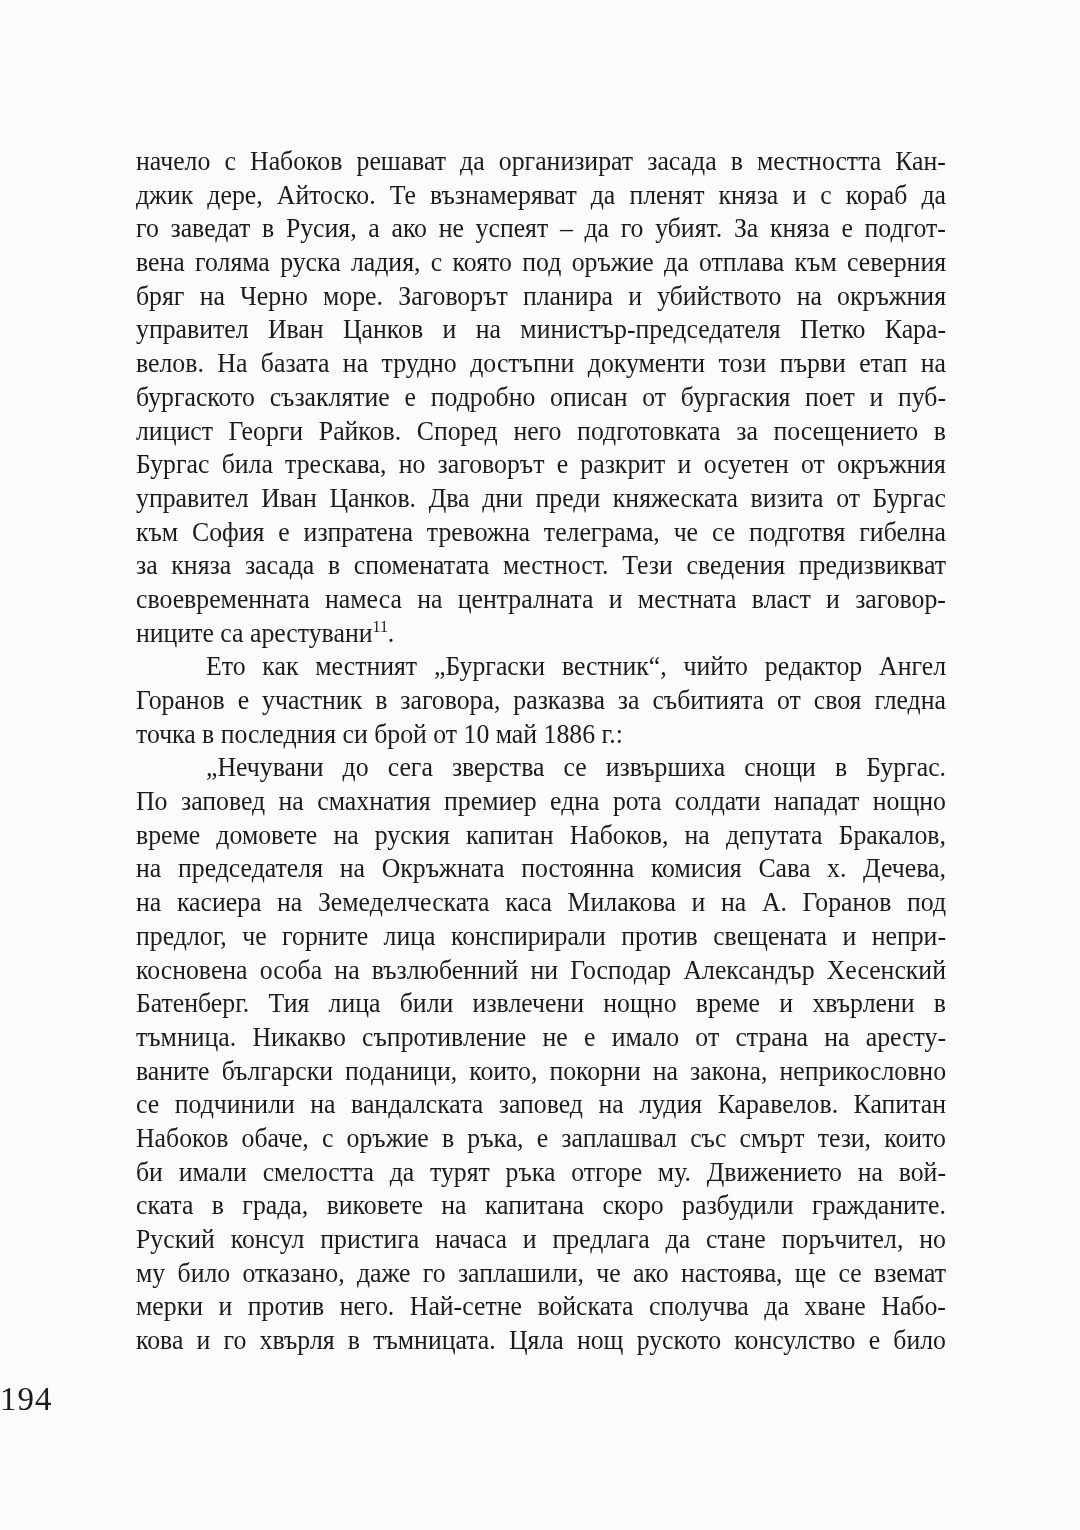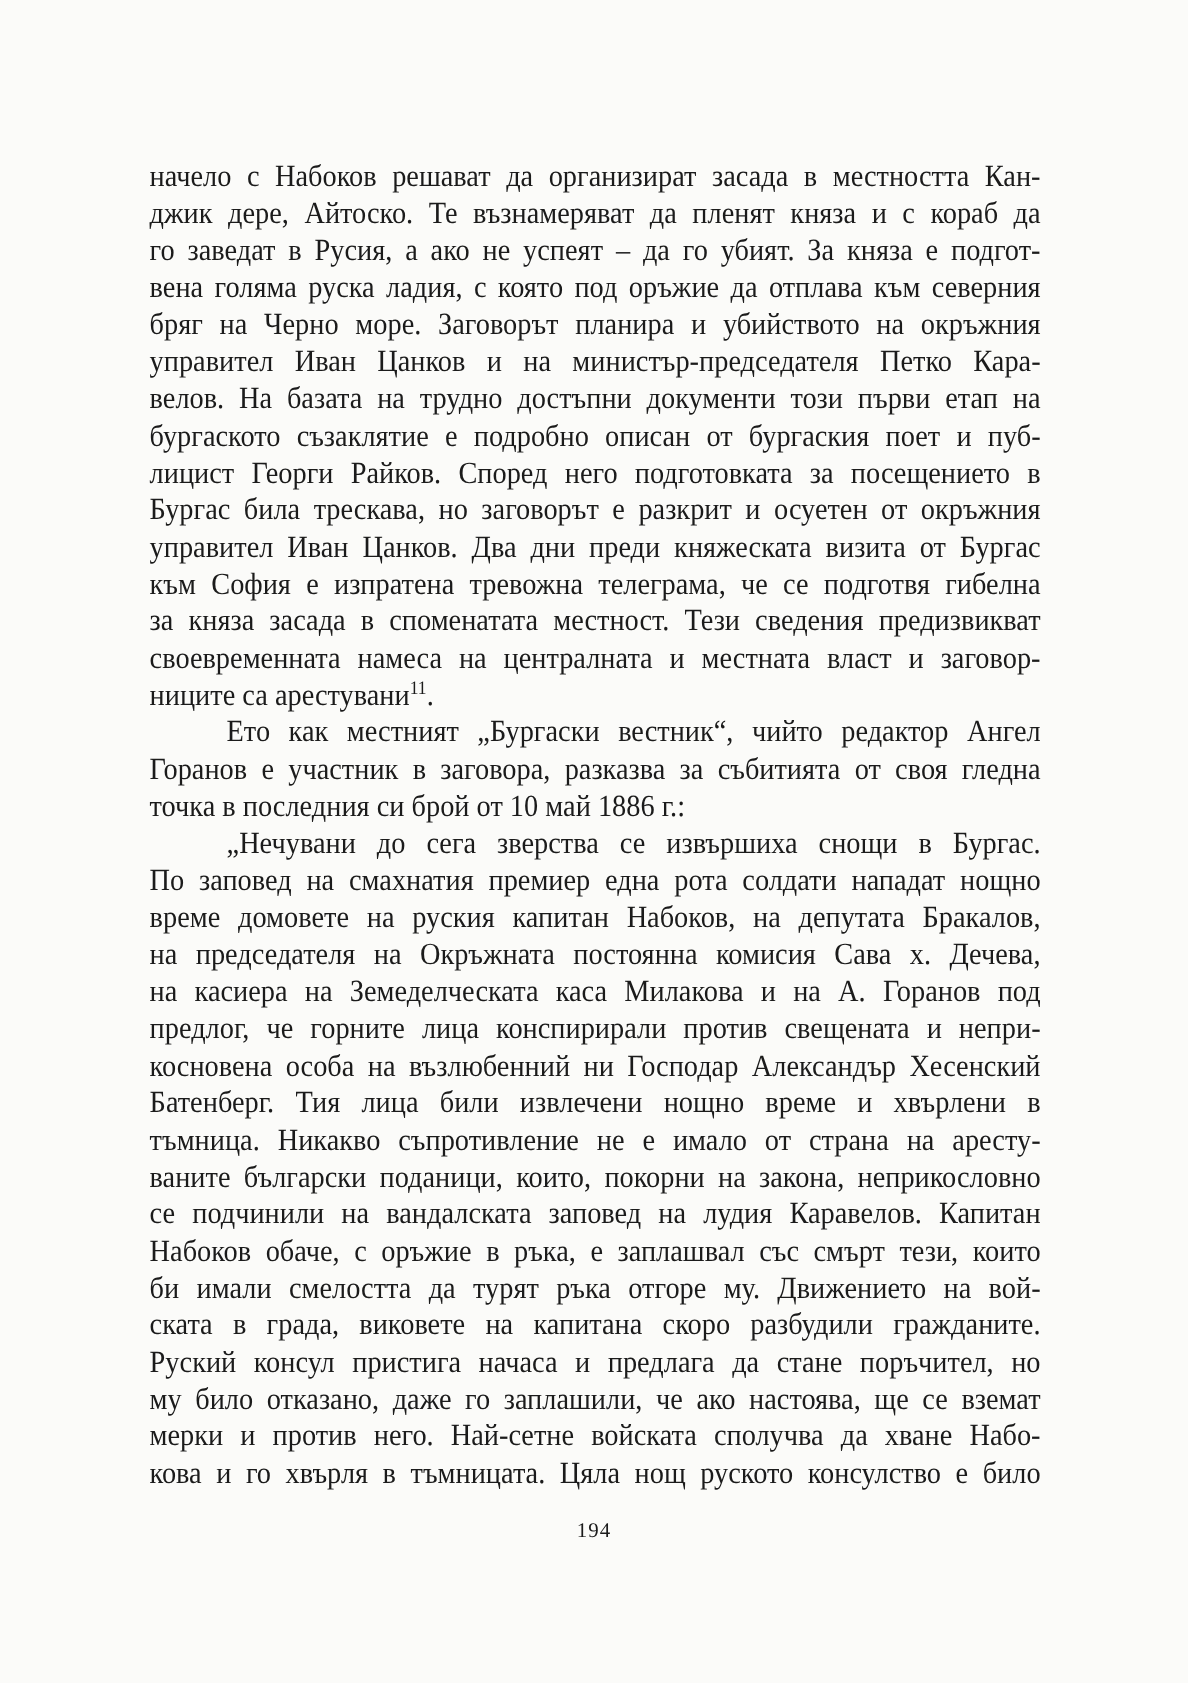--- a/index.html
+++ b/index.html
@@ -46,22 +46,21 @@
     line-height: 0;
     vertical-align: baseline;
     position: relative;
     top: -0.55em;
   }
   .page-number {
     position: absolute;
     left: 0;
     right: 0;
     top: 1381px;
-    text-align: center;
-    font-size: 19px;
+    font-size: 33px;
     color: #1b1b1b;
     letter-spacing: 1px;
   }
 </style>
 </head>
 <body>
 
 <div class="page" style="background: rgb(251, 251, 249);">
   <div class="text-block" style="color: rgb(27, 27, 27);">
       <div class="paragraph">

